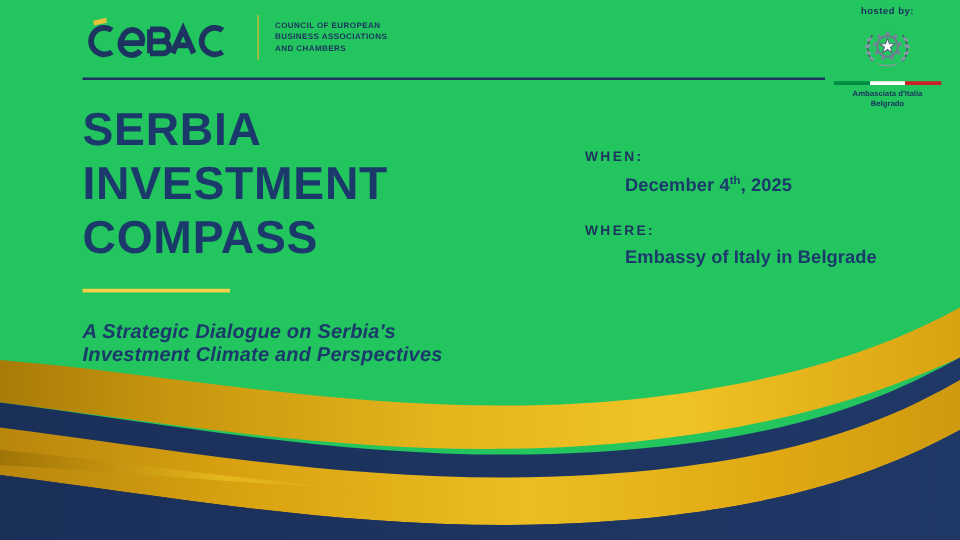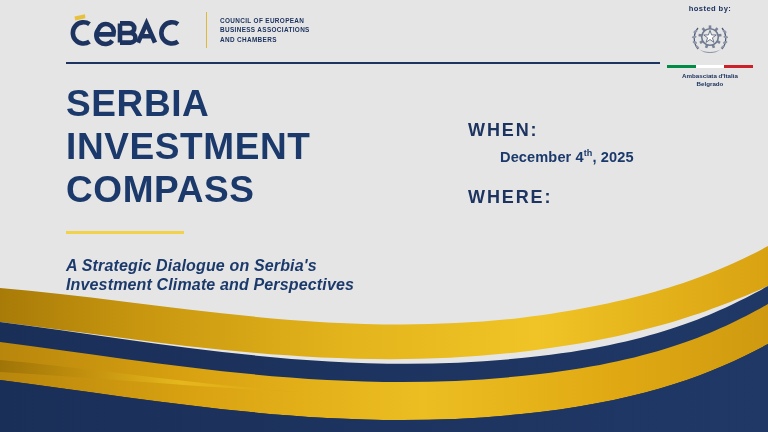--- a/index.html
+++ b/index.html
@@ -1,21 +1,21 @@
 <!DOCTYPE html>
 <html><head>
 <meta charset="utf-8">
 <style>
   html,body{margin:0;padding:0;}
   body{
     width:768px;height:432px;overflow:hidden;background:#ffffff;
     font-family:"Liberation Sans","DejaVu Sans",sans-serif;
     -webkit-font-smoothing:antialiased;
   }
-  .poster{position:relative;width:768px;height:432px;background:#e5e5e5;overflow:hidden;}
+  .poster{position:relative;width:768px;height:432px;background:#22c55e;overflow:hidden;}
 
   
   .waves{position:absolute;left:0;top:0;width:768px;height:432px;z-index:0;pointer-events:none;}
 
   
   .header{position:absolute;left:0;top:0;width:768px;height:70px;z-index:5;}
 
   .logo-block{position:absolute;left:66px;top:11px;display:flex;align-items:center;}
   .logo-mark{position:relative;width:128px;height:38px;}
   .logo-mark svg{display:block;}
@@ -59,21 +59,21 @@
   .tagline{
     position:absolute;left:66px;top:256px;z-index:5;
     color:#1b3a6b;font-size:16px;line-height:19px;font-weight:bold;
     letter-spacing:.15px;white-space:pre-line;font-style:italic;
   }
 
   
   .details{position:absolute;left:468px;top:120px;z-index:5;}
   .detail-group{margin-bottom:22px;}
   .detail-label{
-    color:#1d3460;font-size:18px;font-weight:bold;letter-spacing:1.9px;margin-bottom:7px;
+    color:#1d3460;font-size:11px;font-weight:bold;letter-spacing:1.9px;margin-bottom:7px;
   }
   .detail-value{
     color:#1b3a6b;font-size:14.6px;font-weight:bold;letter-spacing:.1px;margin-left:32px;
   }
   .detail-value sup{font-size:.62em;vertical-align:super;font-weight:bold;}
 </style>
 </head>
 <body>
 
 <div class="poster">
@@ -220,16 +220,17 @@
 
     <div class="detail-group">
       <div class="detail-label">WHEN:</div>
       <div class="detail-value">
         <span>December 4</span><sup>th</sup><span>, 2025</span>
       </div>
     </div>
 
     <div class="detail-group">
       <div class="detail-label">WHERE:</div>
+      <div class="detail-value">Embassy of Italy in Belgrade</div>
     </div>
 
   </div>
 </div>
 
 </body></html>

